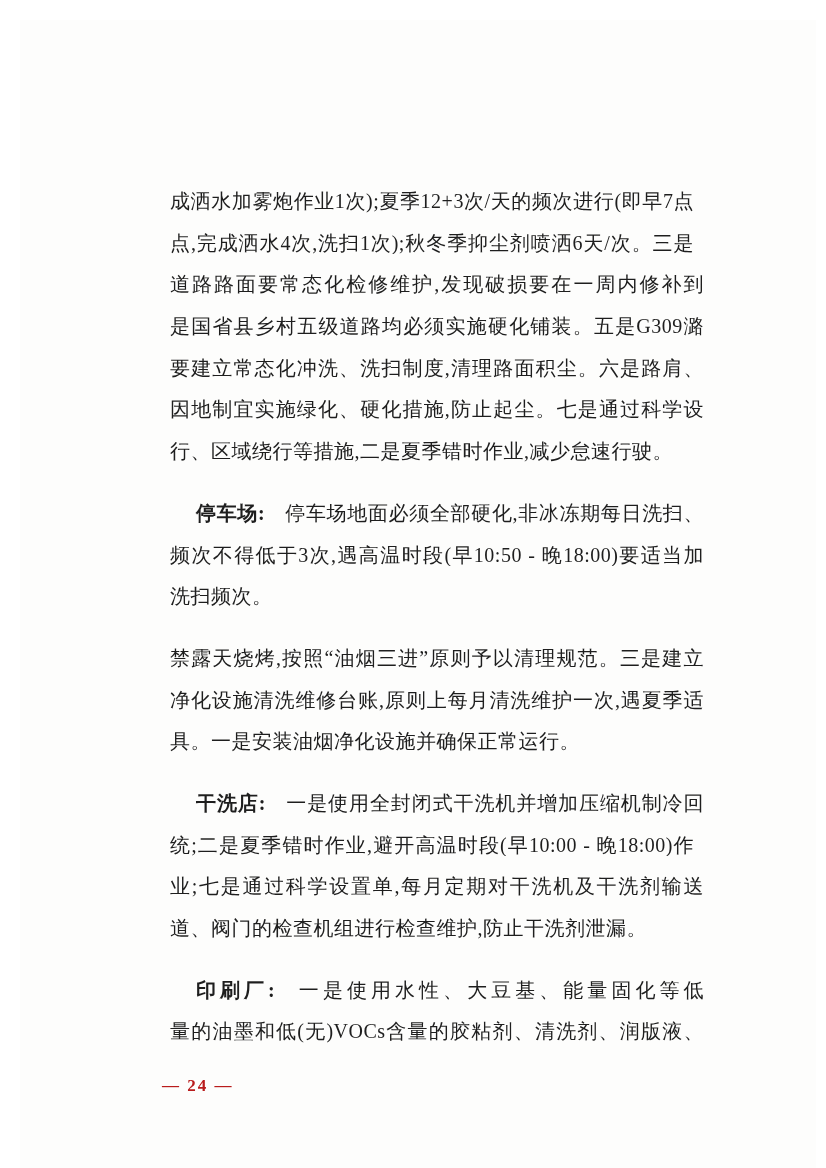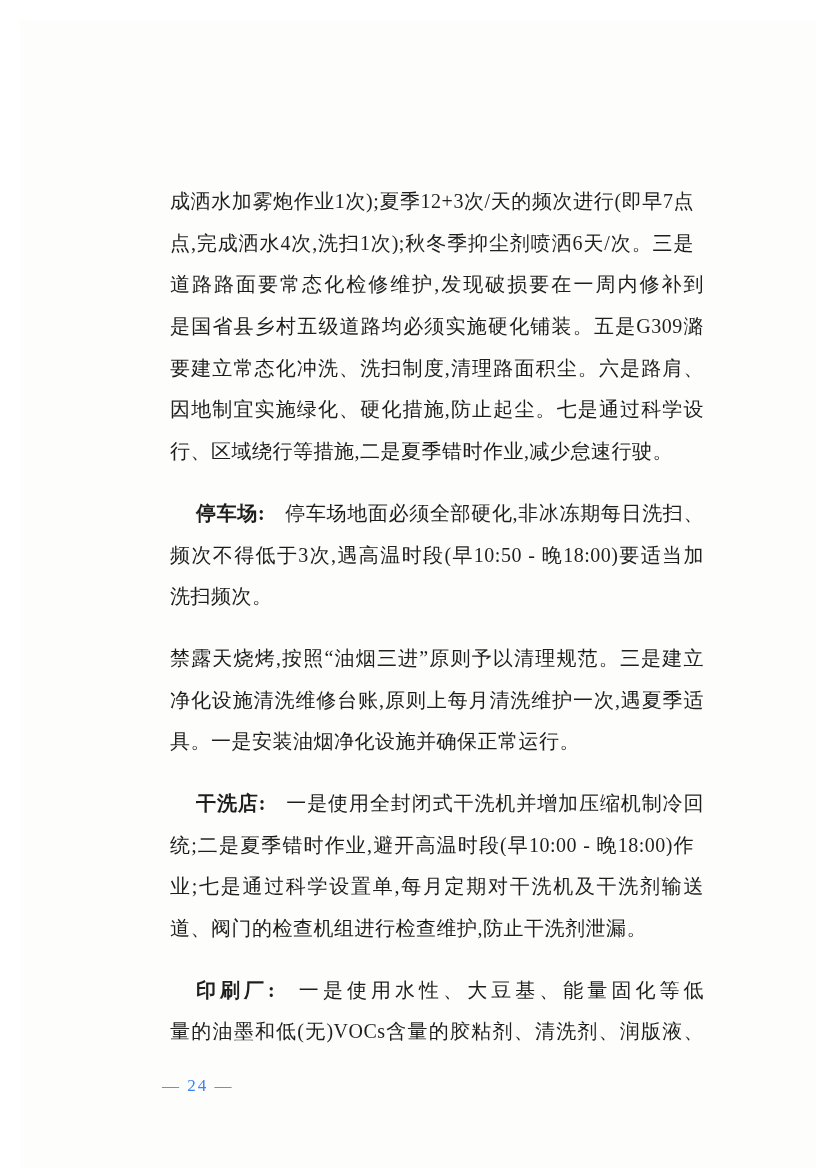--- a/index.html
+++ b/index.html
@@ -32,21 +32,22 @@
   }
   .line.indent { padding-left: 36px; }
   .line.end { text-align-last: left; }
   .lead { font-weight: 700; }
   .footer {
     position: absolute;
     left: 122px;
     top: 1046px;
     font-size: 17px;
     letter-spacing: 2px;
-    color: #3b82f6;
+    color: #b91c1c;
+    font-weight: bold;
   }
 </style>
 </head>
 <body>
 
 <div class="page">
   <div class="text-block">
 
     <section class="para">
       <div class="line"><span>成洒水加雾炮作业1次);夏季12+3次/天的频次进行(即早7点</span></div>

